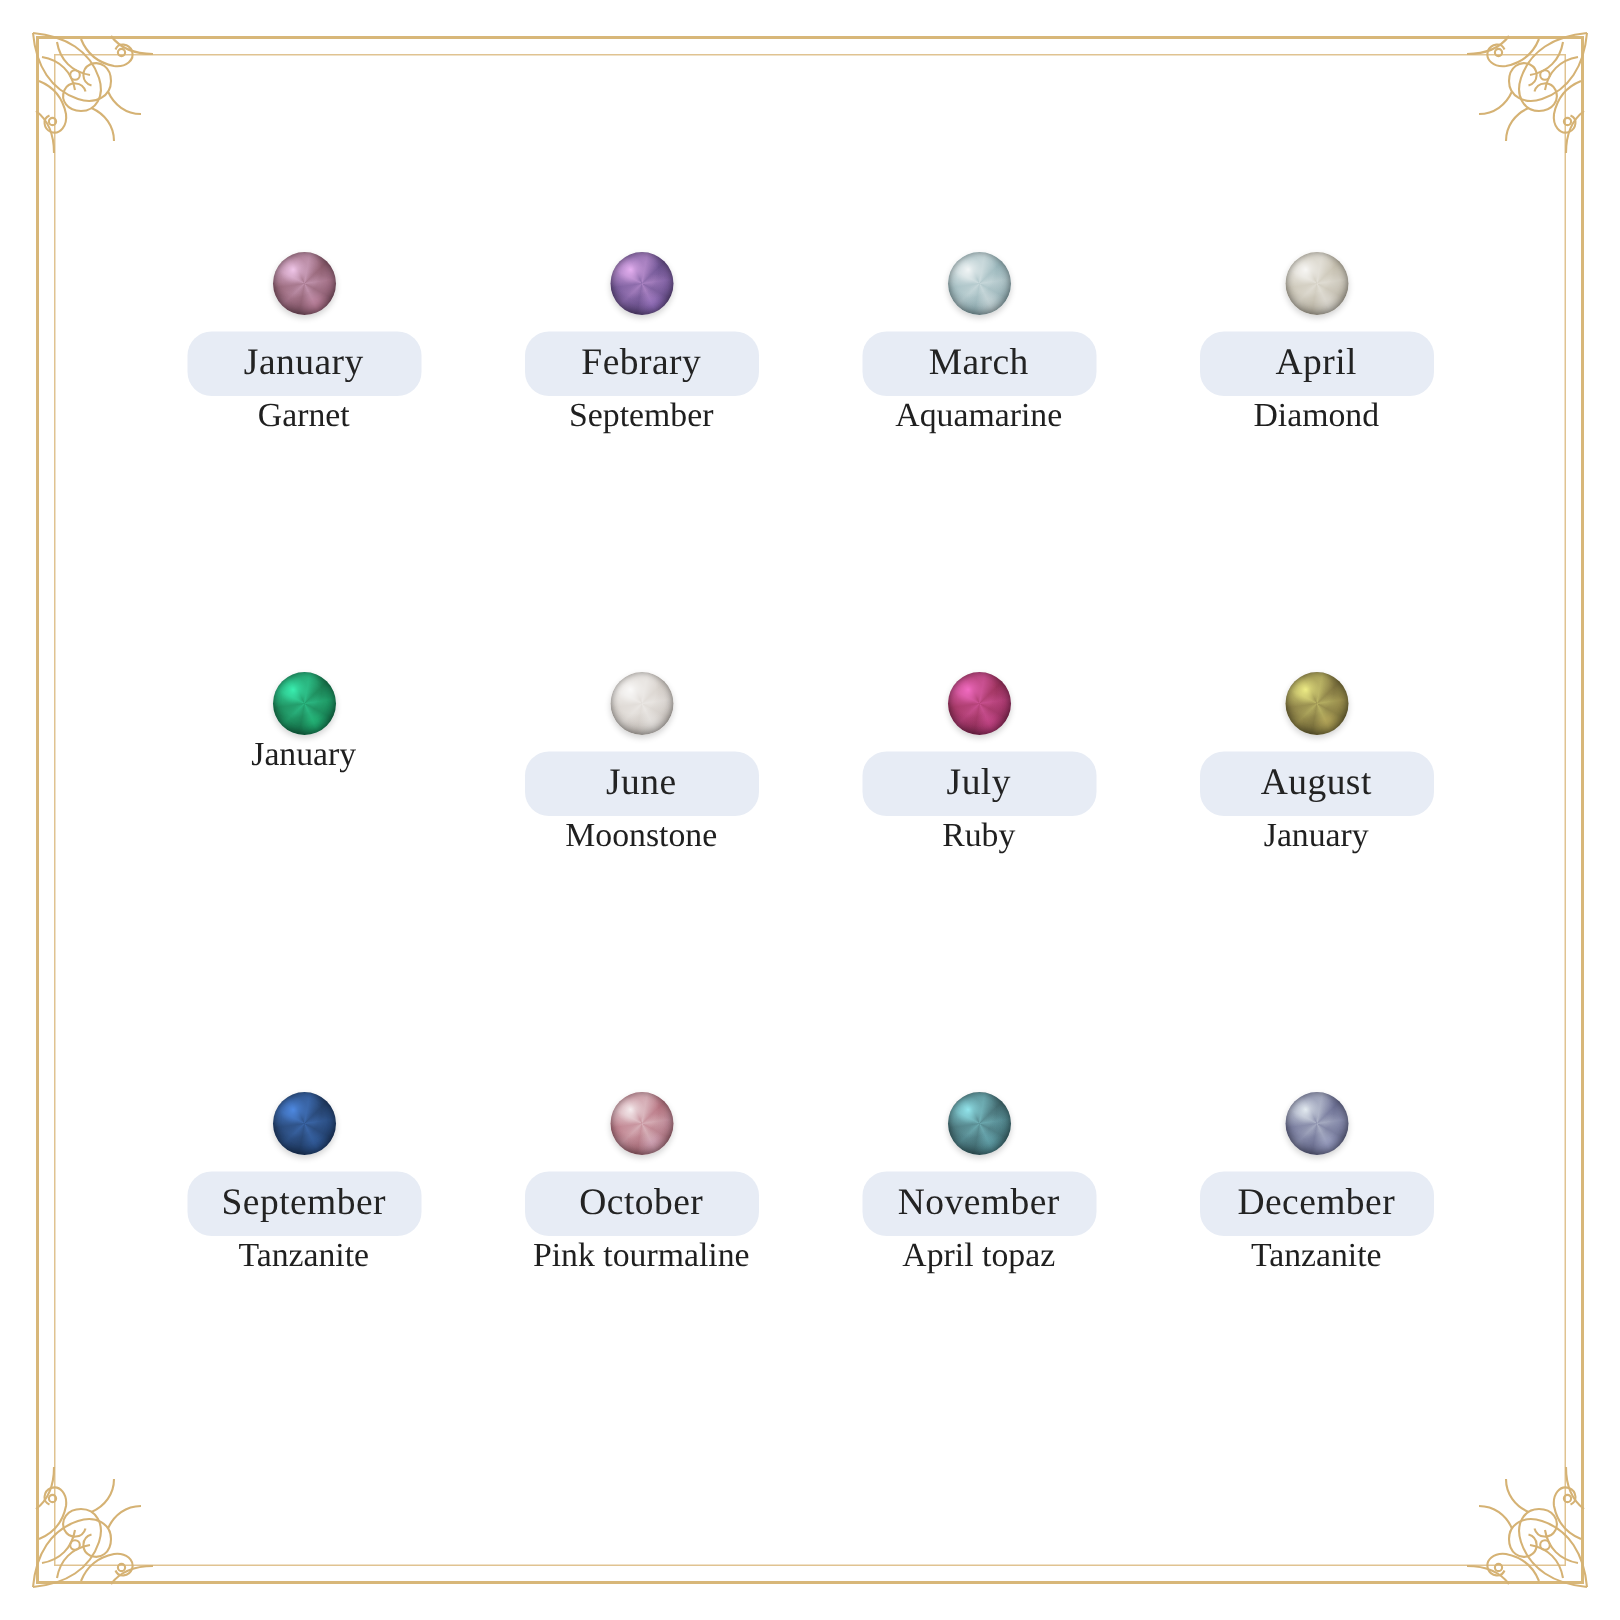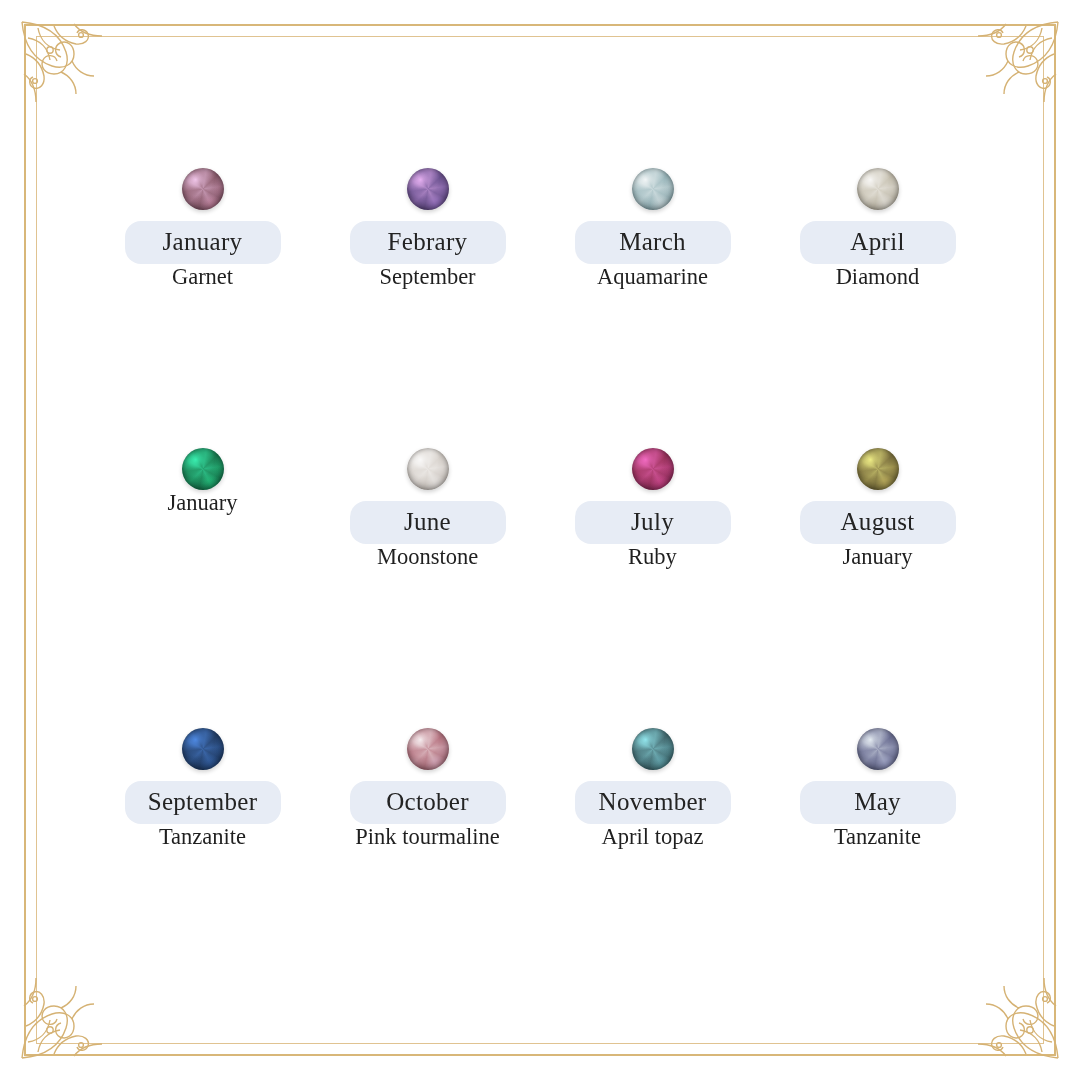--- a/index.html
+++ b/index.html
@@ -298,18 +298,18 @@
         </div>
       <div class="month">November</div>
       <div class="gem">April topaz</div>
     </div>
 
     <div class="cell">
       <div class="stone" style="background: radial-gradient(circle at 36% 30%, rgb(123, 127, 160) 0%, rgb(123, 127, 160) 38%, rgb(84, 87, 121) 100%);">
           <div class="facets"></div>
           <div class="rim"></div>
         </div>
-      <div class="month">May</div>
+      <div class="month">December</div>
       <div class="gem">Tanzanite</div>
     </div>
 
   </div>
 </div>
 
 </body></html>

